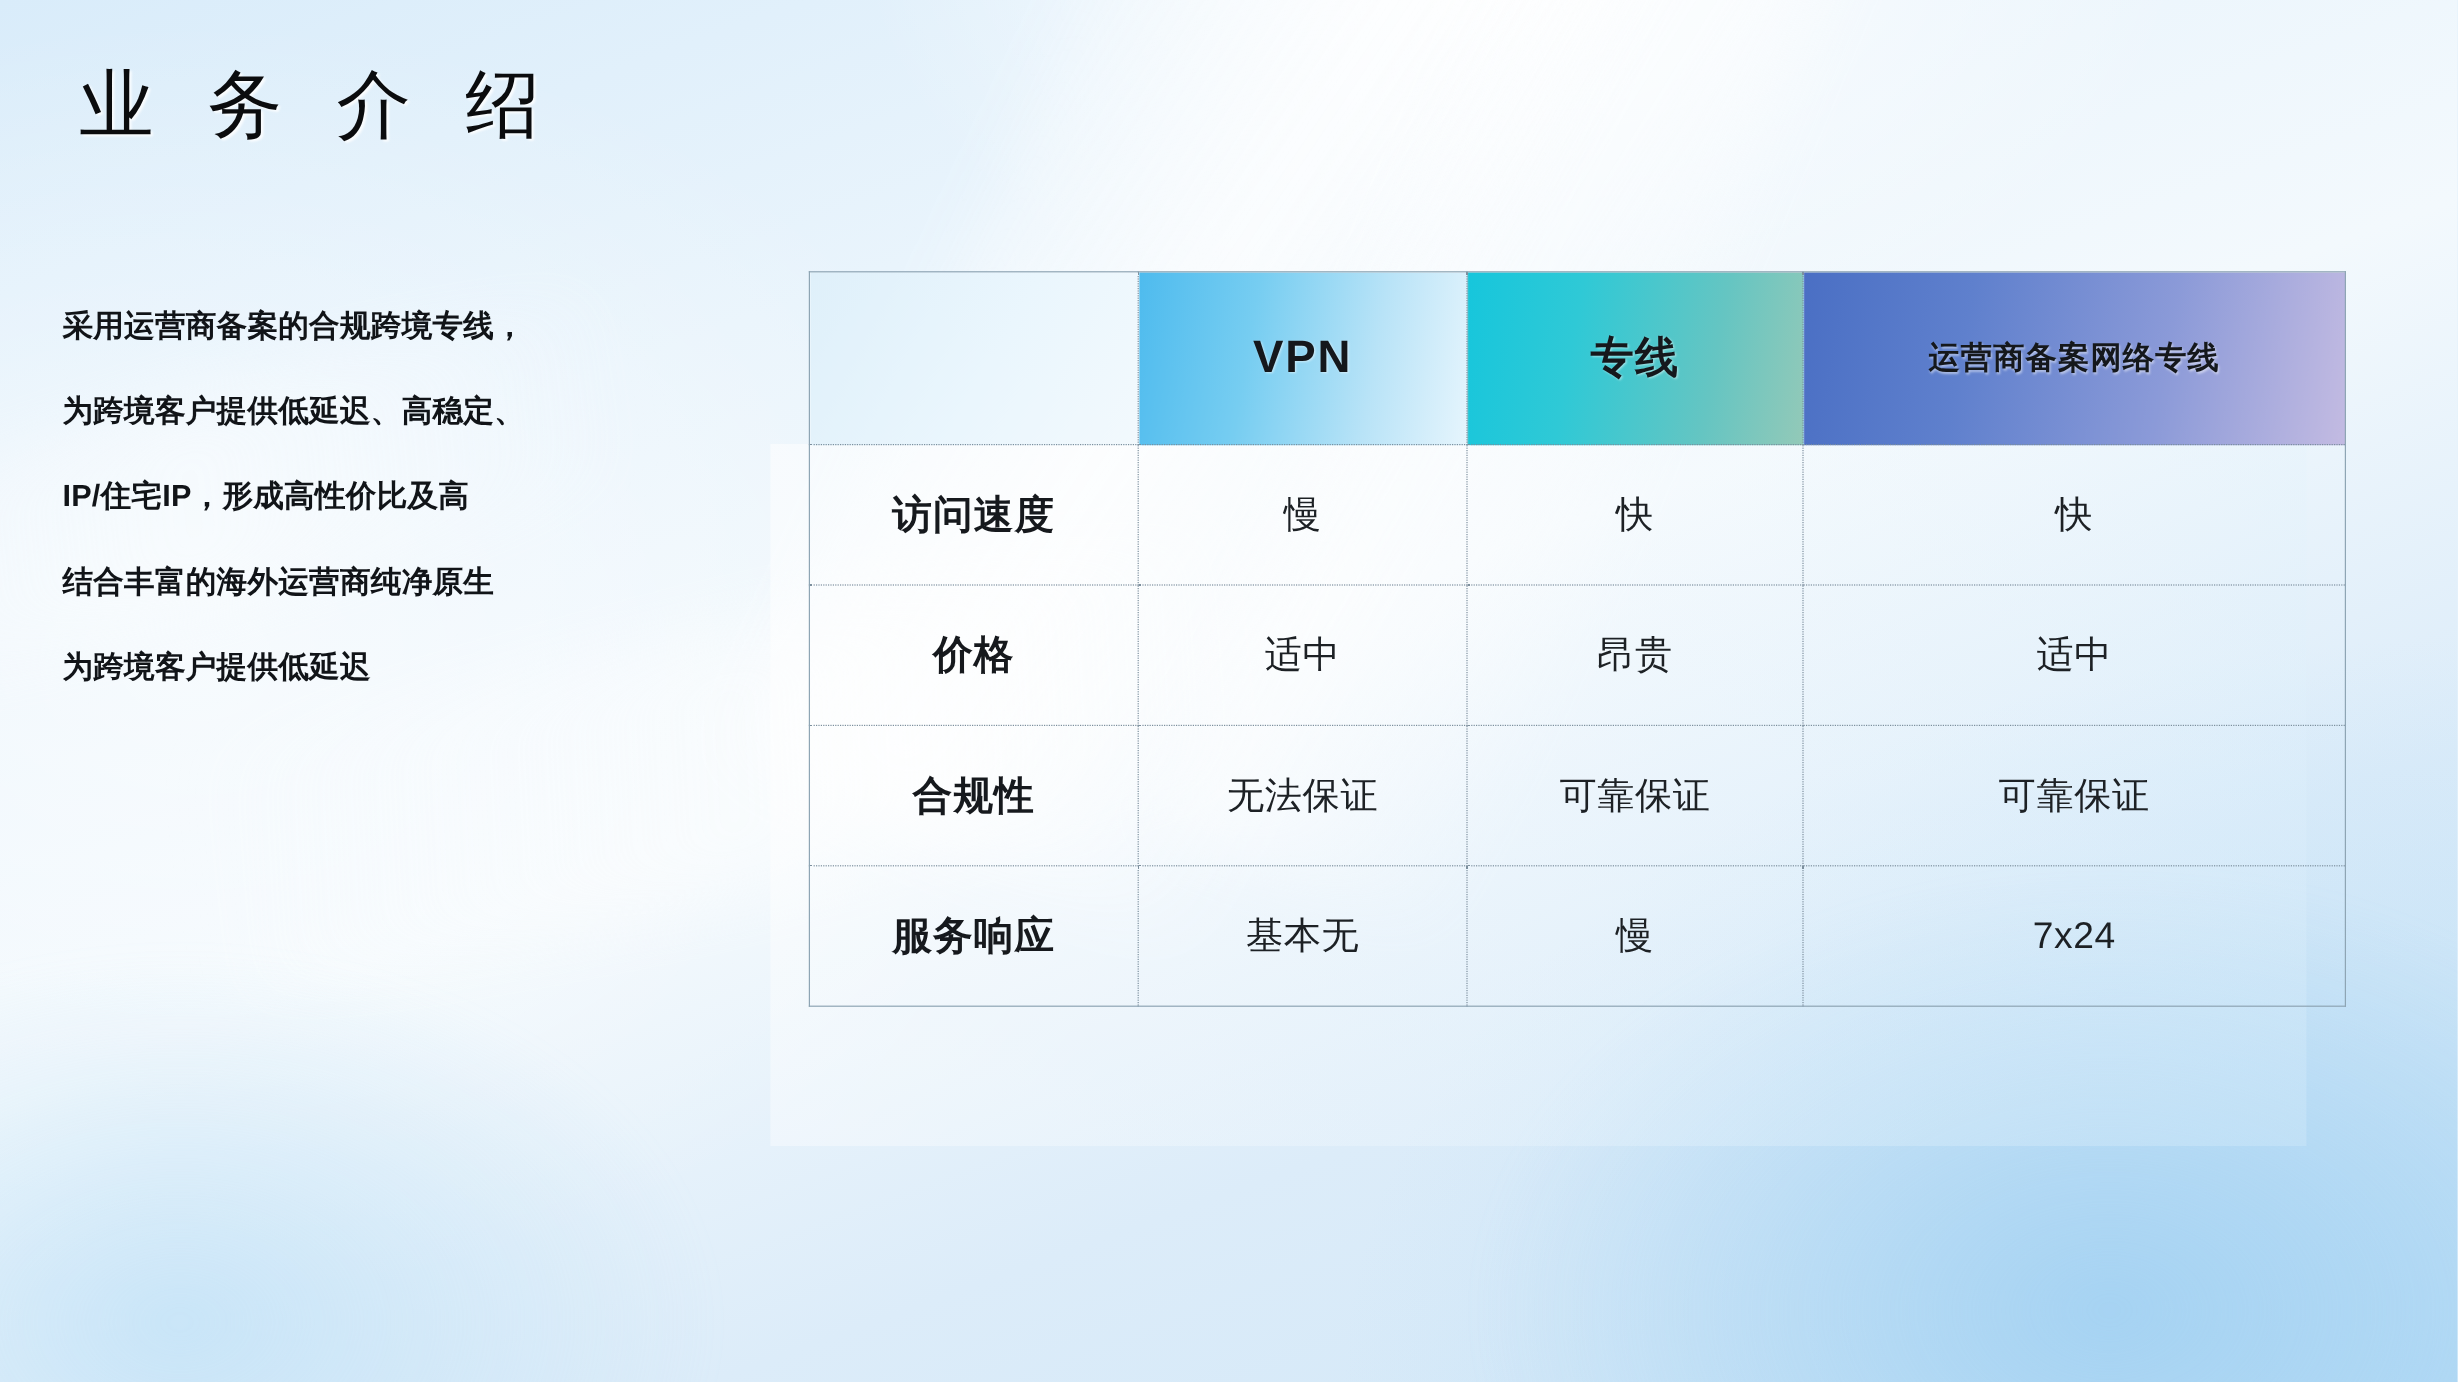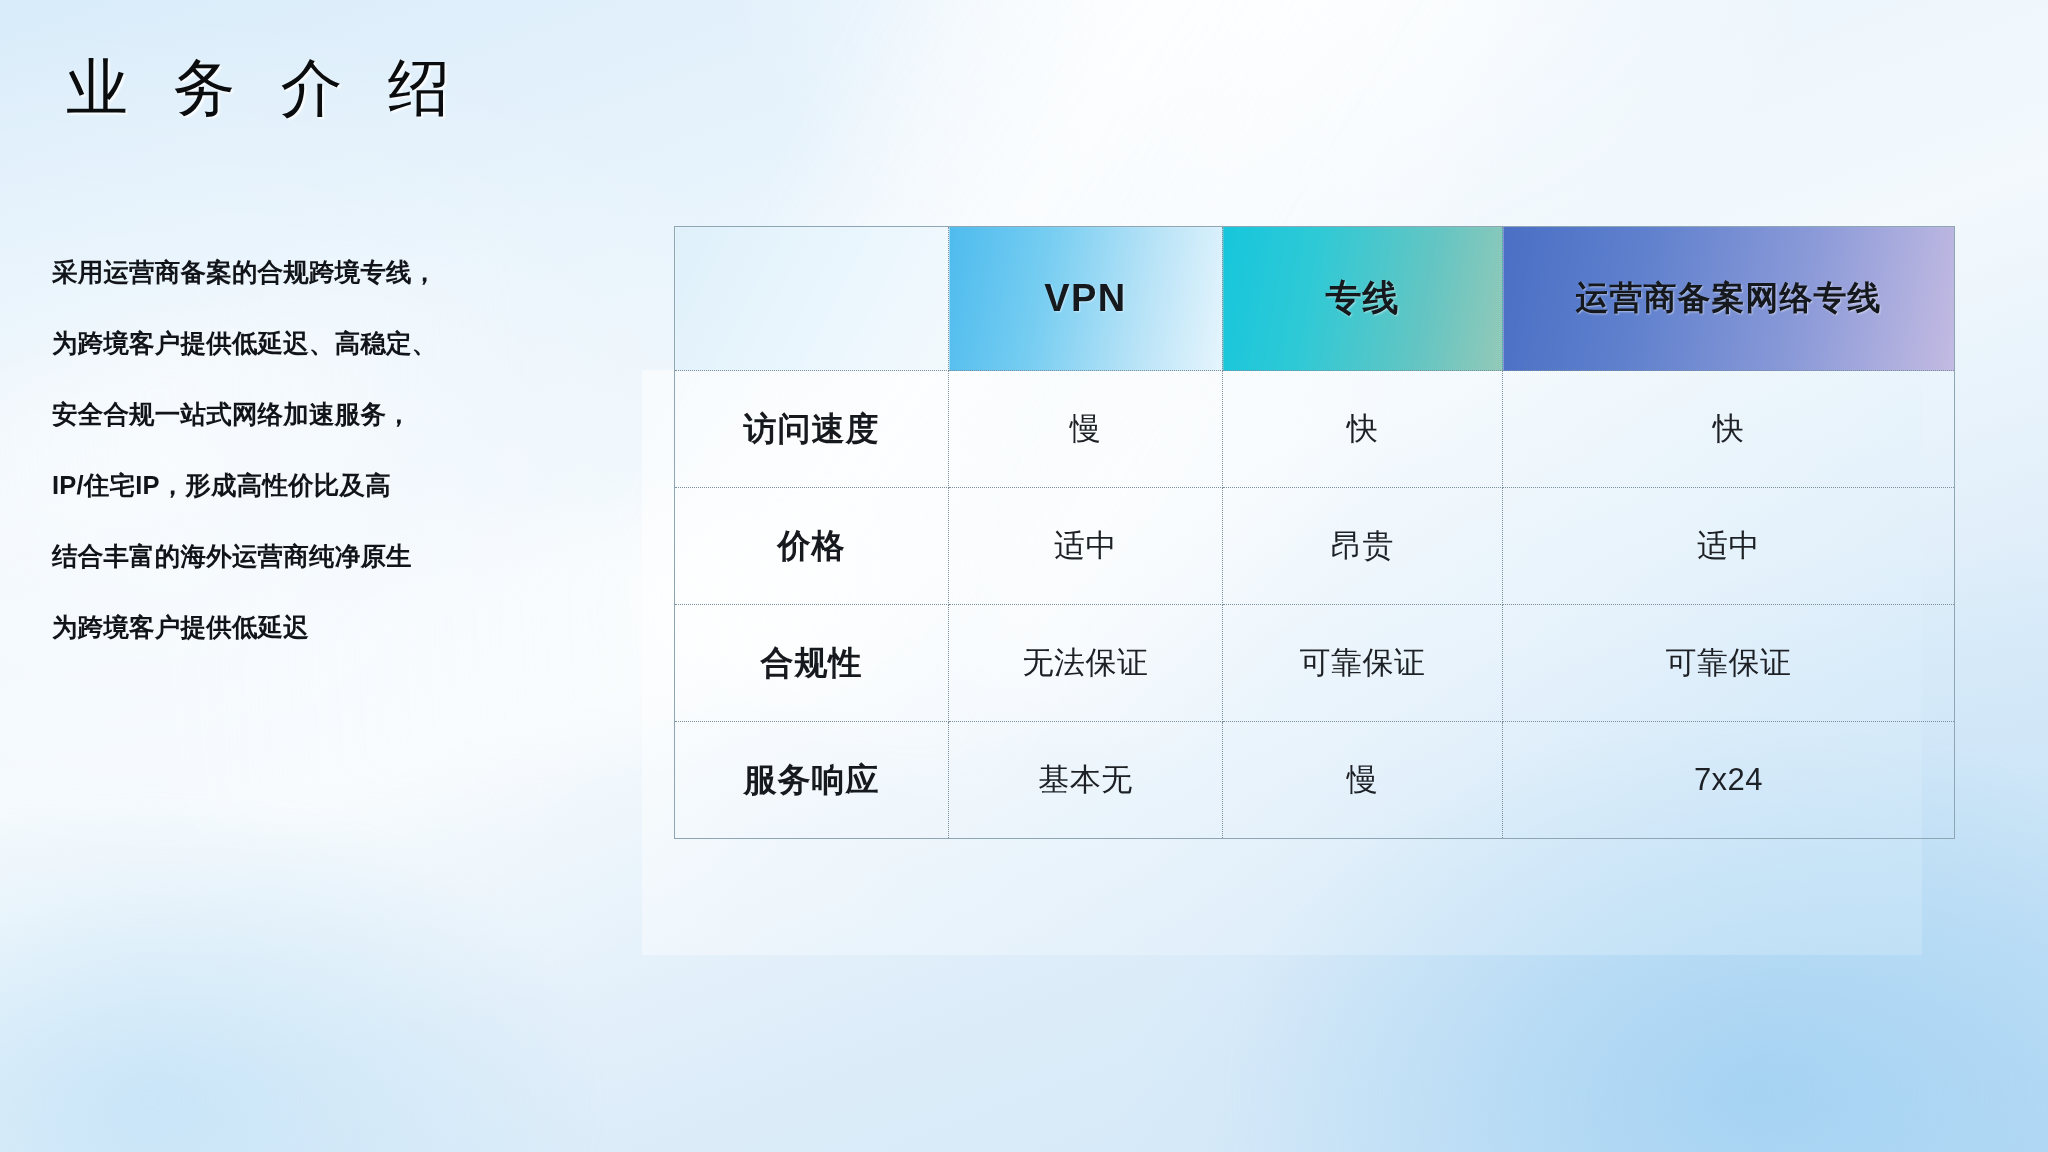--- a/index.html
+++ b/index.html
@@ -110,21 +110,21 @@
     background: linear-gradient(100deg, #4a6fc4 0%, #5f80cd 30%, #8b9ad8 66%, #c3bbe2 100%);
   }
   thead th .htxt {
     font-size: 36px;
     font-weight: 700;
     color: #15181c;
     letter-spacing: 1px;
     text-shadow: 1px 1px 2px rgba(255,255,255,0.5);
   }
   thead th.h-vpn .htxt { font-size: 38px; letter-spacing: 1.5px; }
-  thead th.h-ops .htxt { font-size: 33px; }
+  thead th.h-ops .htxt { font-size: 26px; }
 
   tbody tr { height: 117px; padding-left: 11px; }
   tbody td {
     background: transparent;
   }
   td.rowlabel .ltxt {
     font-size: 33px;
     font-weight: 700;
     color: #16191d;
     letter-spacing: 1px;
@@ -156,21 +156,20 @@
   <div class="streak s3"></div>
   <div class="streak s4"></div>
   <div class="glow-br"></div>
   <div class="glow-bl"></div>
 
   <div id="title">业 务 介 绍</div>
 
   <div id="body-copy">
     <span class="ln">采用运营商备案的合规跨境专线，</span>
     <span class="ln">为跨境客户提供低延迟、高稳定、</span>
-    <span class="ln">安全合规一站式网络加速服务，</span>
     <span class="ln">IP/住宅IP，形成高性价比及高</span>
     <span class="ln">结合丰富的海外运营商纯净原生</span>
     <span class="ln">为跨境客户提供低延迟</span>
   </div>
 
   <div id="table-wash"></div>
 
   <table id="compare-table">
     <colgroup>
       <col class="c-label">

